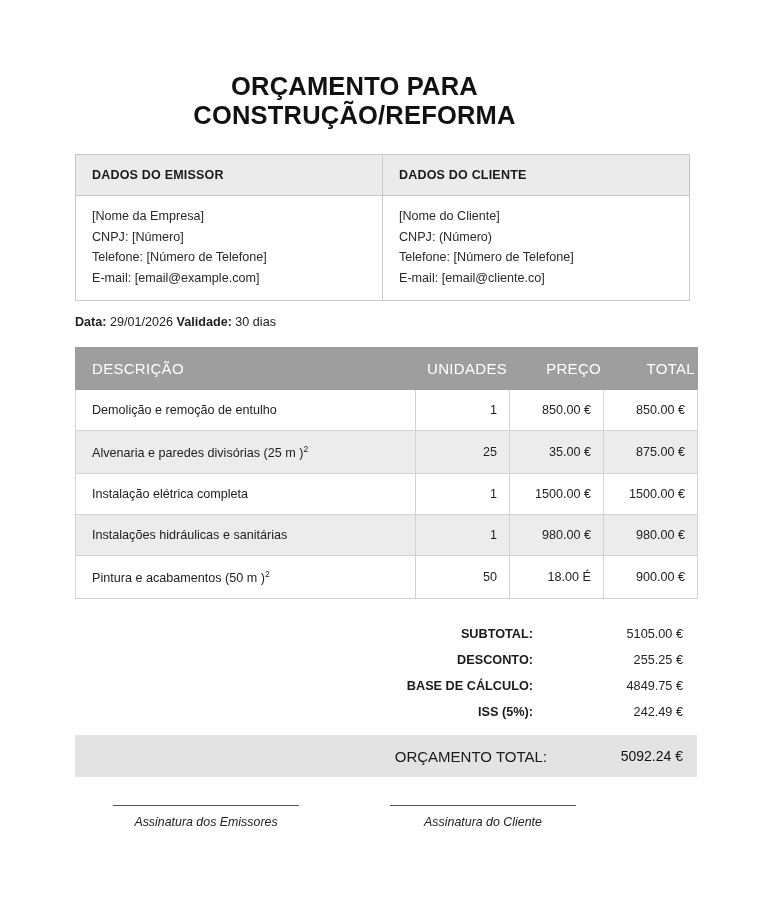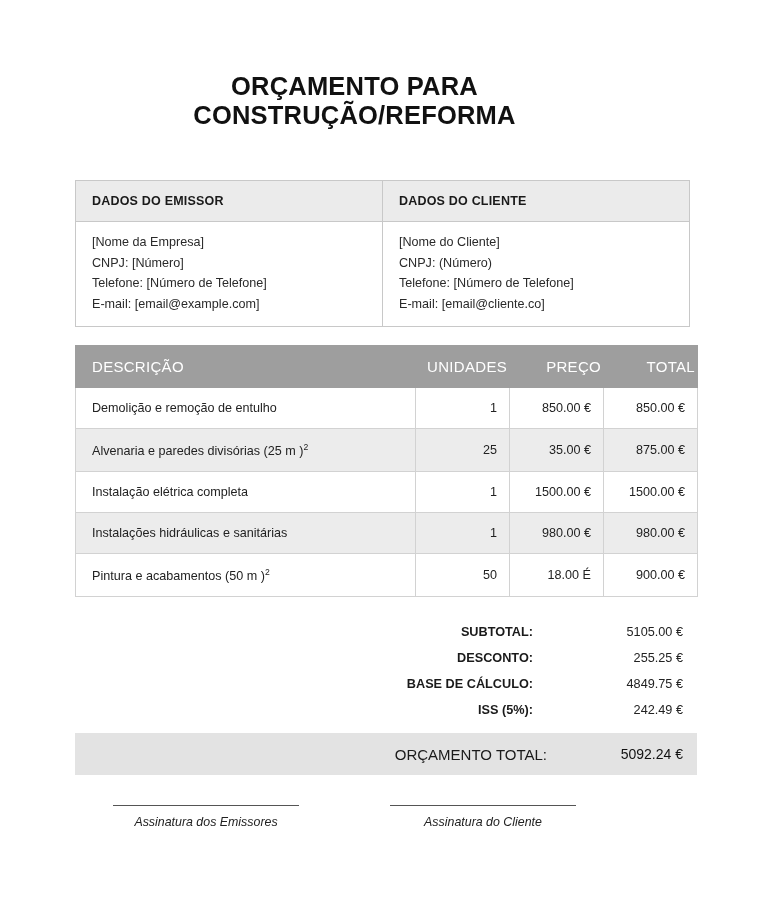--- a/index.html
+++ b/index.html
@@ -26,21 +26,21 @@
     padding-top: 72px;
     font-size: 25.5px;
     font-weight: bold;
     letter-spacing: 0.2px;
     text-align: center;
     color: #111111;
   }
 
   
   .parties {
-    margin-top: 50px;
+    margin-top: 24px;
     width: 615px;
     border-collapse: collapse;
     table-layout: fixed;
   }
   .parties td {
     border: 1px solid #c8c8c8;
     vertical-align: top;
   }
   .parties .head-cell {
     background: #ebebeb;
@@ -203,20 +203,26 @@
         <td class="body-cell">
           <div>[Nome do Cliente]</div>
           <div>CNPJ: (Número)</div>
           <div>Telefone: [Número de Telefone]</div>
           <div>E-mail: [email@cliente.co]</div>
         </td>
       </tr>
     </tbody>
   </table>
 
+  <div class="date-line">
+    <b>Data:</b>
+    <span>29/01/2026</span>
+    <b>Validade:</b>
+    <span>30 dias</span>
+  </div>
 
   <table class="items">
     <colgroup>
       <col style="width:340px">
       <col style="width:94px">
       <col style="width:94px">
       <col style="width:94px">
     </colgroup>
     <thead>
       <tr>

